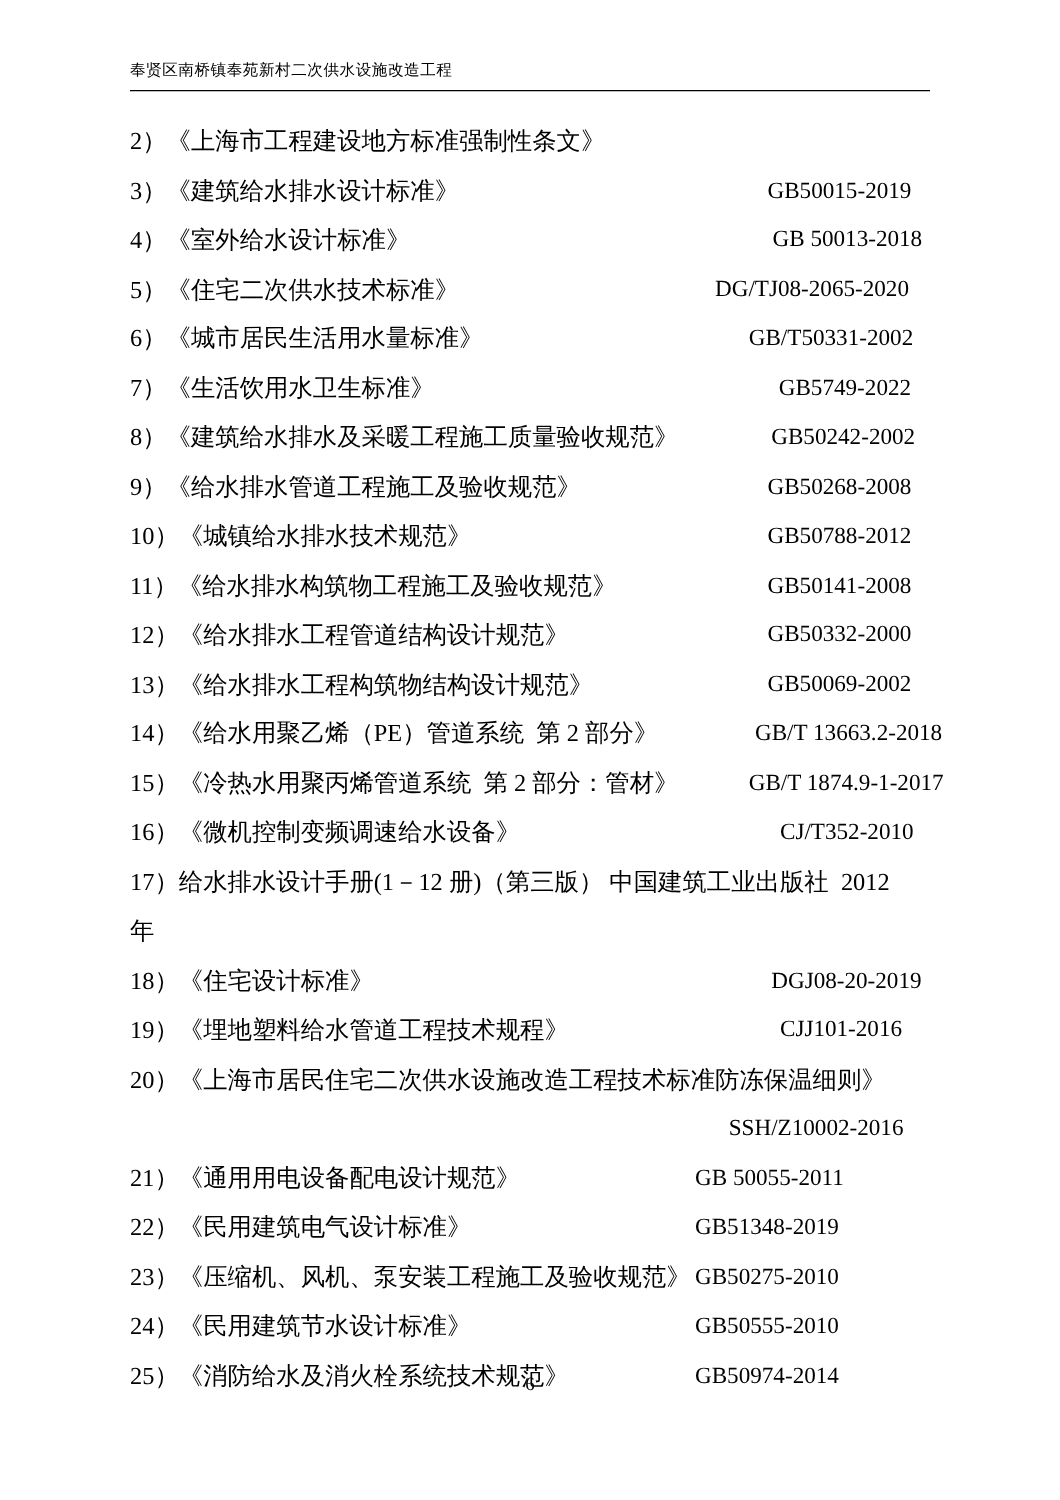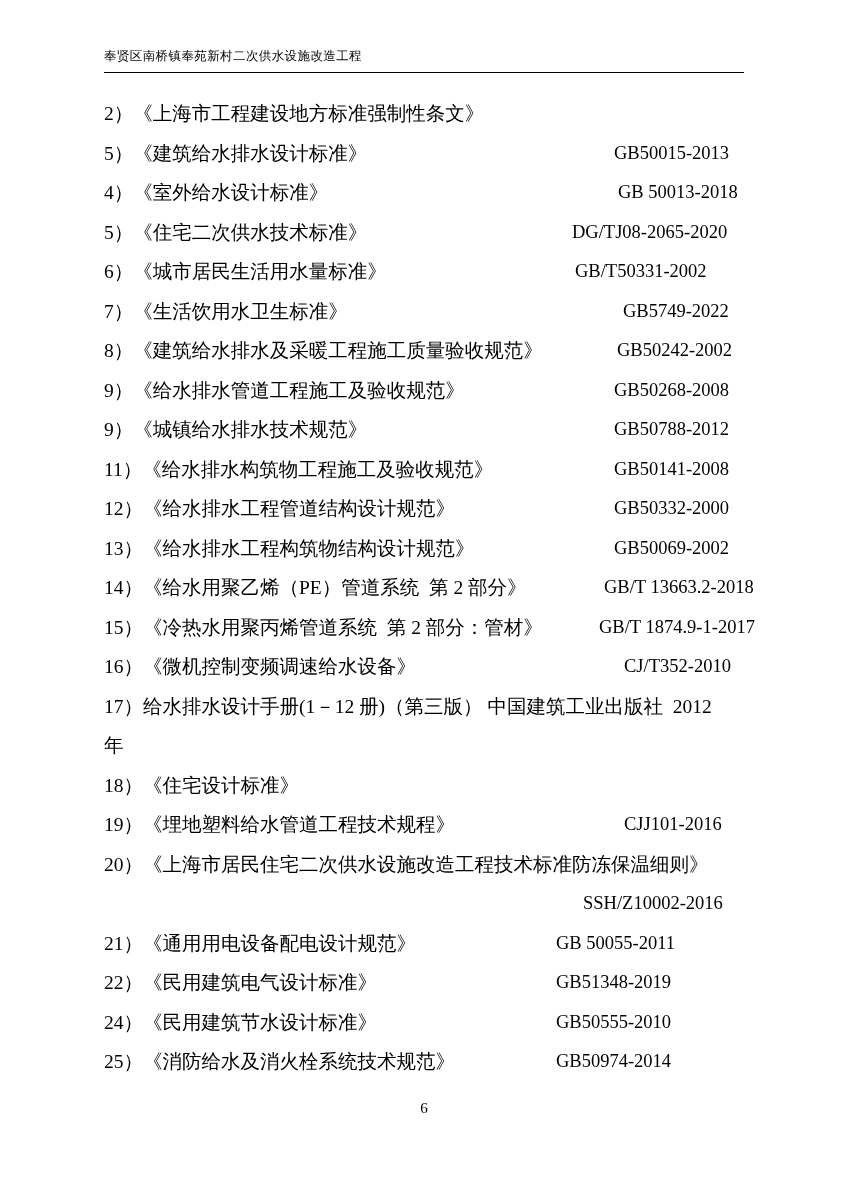--- a/index.html
+++ b/index.html
@@ -90,56 +90,56 @@
   <div class="header-rule"></div>
 
   <div class="content">
 
     <div class="row">
       <span class="left">2）《上海市工程建设地方标准强制性条文》</span>
       <span class="right" style="left:0px"></span>
     </div>
 
     <div class="row">
-      <span class="left">5）《建筑给水排水设计标准》</span>
-      <span class="right" style="left:510px">GB50015-2013</span>
+      <span class="left">3）《建筑给水排水设计标准》</span>
+      <span class="right" style="left:510px">GB50015-2019</span>
     </div>
 
     <div class="row">
       <span class="left">4）《室外给水设计标准》</span>
       <span class="right" style="left:514px">GB 50013-2018</span>
     </div>
 
     <div class="row">
       <span class="left">5）《住宅二次供水技术标准》</span>
       <span class="right" style="left:468px">DG/TJ08-2065-2020</span>
     </div>
 
     <div class="row">
       <span class="left">6）《城市居民生活用水量标准》</span>
-      <span class="right" style="left:471px">GB/T50331-2002</span>
+      <span class="right" style="left:495px">GB/T50331-2002</span>
     </div>
 
     <div class="row">
       <span class="left">7）《生活饮用水卫生标准》</span>
       <span class="right" style="left:519px">GB5749-2022</span>
     </div>
 
     <div class="row">
       <span class="left">8）《建筑给水排水及采暖工程施工质量验收规范》</span>
       <span class="right" style="left:513px">GB50242-2002</span>
     </div>
 
     <div class="row">
       <span class="left">9）《给水排水管道工程施工及验收规范》</span>
       <span class="right" style="left:510px">GB50268-2008</span>
     </div>
 
     <div class="row">
-      <span class="left">9）《城镇给水排水技术规范》</span>
+      <span class="left">10）《城镇给水排水技术规范》</span>
       <span class="right" style="left:510px">GB50788-2012</span>
     </div>
 
     <div class="row">
       <span class="left">11）《给水排水构筑物工程施工及验收规范》</span>
       <span class="right" style="left:510px">GB50141-2008</span>
     </div>
 
     <div class="row">
       <span class="left">12）《给水排水工程管道结构设计规范》</span>
@@ -166,20 +166,21 @@
       <span class="right" style="left:520px">CJ/T352-2010</span>
     </div>
 
     <div class="row wrap">
       <span class="left">17）给水排水设计手册(1－12 册)（第三版） 中国建筑工业出版社  2012</span>
       <span class="left wrapline2" style="top:39.5px">年</span>
     </div>
 
     <div class="row">
       <span class="left">18）《住宅设计标准》</span>
+      <span class="right" style="left:513px">DGJ08-20-2019</span>
     </div>
 
     <div class="row">
       <span class="left">19）《埋地塑料给水管道工程技术规程》</span>
       <span class="right" style="left:520px">CJJ101-2016</span>
     </div>
 
     <div class="row wrap">
       <span class="left">20）《上海市居民住宅二次供水设施改造工程技术标准防冻保温细则》</span>
       <span class="right" style="left:479px; top:39.5px">SSH/Z10002-2016</span>
@@ -188,20 +189,24 @@
     <div class="row">
       <span class="left">21）《通用用电设备配电设计规范》</span>
       <span class="right" style="left:452px">GB 50055-2011</span>
     </div>
 
     <div class="row">
       <span class="left">22）《民用建筑电气设计标准》</span>
       <span class="right" style="left:452px">GB51348-2019</span>
     </div>
 
+    <div class="row">
+      <span class="left">23）《压缩机、风机、泵安装工程施工及验收规范》</span>
+      <span class="right" style="left:452px">GB50275-2010</span>
+    </div>
 
     <div class="row">
       <span class="left">24）《民用建筑节水设计标准》</span>
       <span class="right" style="left:452px">GB50555-2010</span>
     </div>
 
     <div class="row">
       <span class="left">25）《消防给水及消火栓系统技术规范》</span>
       <span class="right" style="left:452px">GB50974-2014</span>
     </div>

